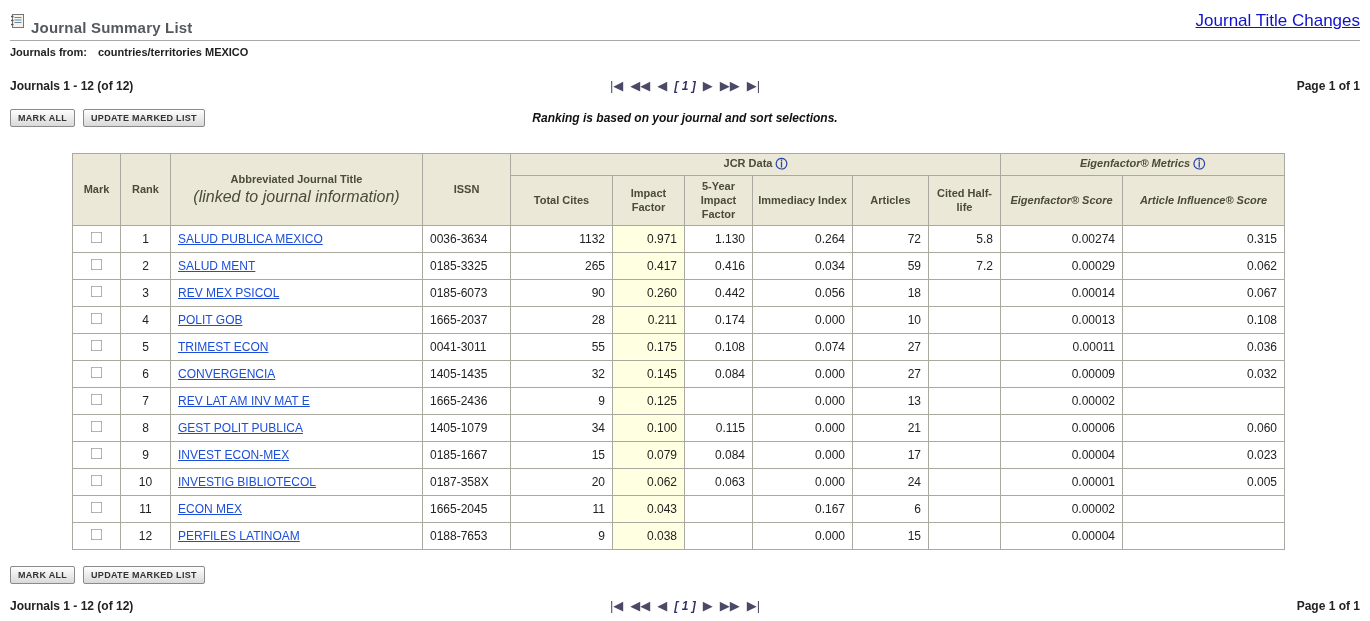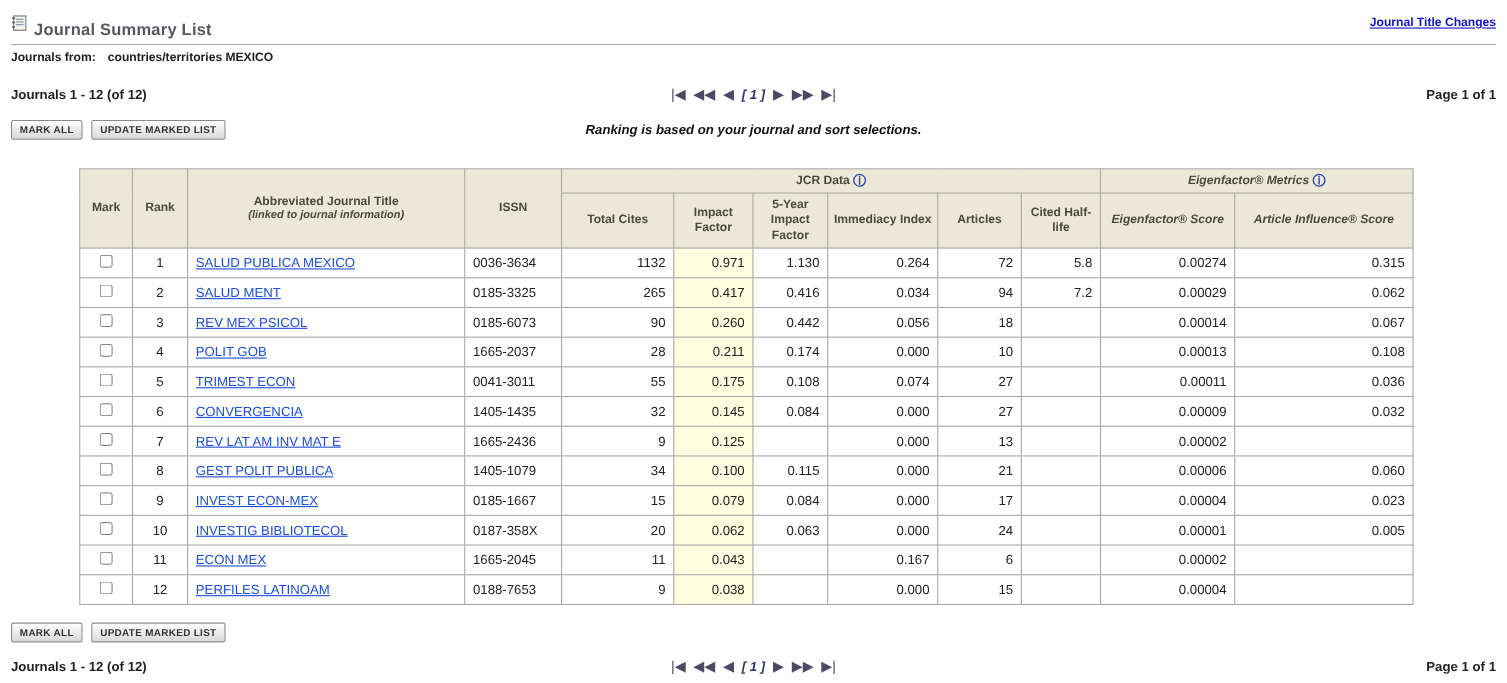--- a/index.html
+++ b/index.html
@@ -13,21 +13,21 @@
     display: flex; align-items: center;
     border-bottom: 1px solid #a8a8a8;
     padding-bottom: 4px;
   }
   .title-icon { width: 15px; height: 16px; margin-right: 6px; flex: 0 0 auto; }
   .page-title {
     font-size: 15px; font-weight: bold; color: #55595e; letter-spacing: 0.2px; margin-top: 13px;
   }
   .title-bar .spacer { flex: 1; }
   .top-link {
-    font-size: 11px; color: #1111cc; text-decoration: underline; font-weight: bold; text-align: right;
+    font-size: 17px; color: #1111cc; text-decoration: underline; font-weight: normal; text-align: right;
   }
 
   .meta { margin-top: 5px; }
   .meta-row { display: flex; align-items: center; margin-bottom: 4px; }
   .meta-label { font-size: 11px; font-weight: bold; width: 88px; flex: 0 0 auto; }
   .meta-value { font-size: 11px; font-weight: bold; }
   .sort-select {
     font-family: "Liberation Sans", sans-serif;
     font-size: 11px; width: 160px; height: 20px;
     margin-left: 24px; border: 1px solid #888; background: #fff;
@@ -64,21 +64,21 @@
   .table-wrap { margin: 26px 0 0 62px; }
   table { border-collapse: collapse; table-layout: fixed; width: 1212px; }
   th, td { border: 1px solid #a9a9a0; }
   thead th {
     background: #ebe8d8; color: #4b4b3a;
     font-size: 11px; font-weight: bold; text-align: center;
     padding: 4px 3px; line-height: 1.25;
   }
   thead .group-row th { padding: 3px; }
   th.italic, th .italic { font-style: italic; }
-  .hdr-sub { font-style: italic; font-weight: bold; font-size: 10px; display: block; }
+  .hdr-sub { font-style: italic; font-weight: normal; font-size: 16px; display: block; }
   .info-icon {
     display: inline-block; font-style: normal; font-weight: bold;
     color: #2a44aa; font-size: 12px; margin-left: 3px; vertical-align: -1px;
   }
   tbody td { background: #fff; font-size: 12px; padding: 4px 7px; height: 27px; }
   td.c-mark { text-align: center; }
   td.c-rank { text-align: center; }
   td.c-title { text-align: left; }
   td.c-issn { text-align: left; }
   td.c-num { text-align: right; }
@@ -196,21 +196,21 @@
     </tr>
           <tr>
       <td class="c-mark"><input type="checkbox" style=""></td>
       <td class="c-rank">2</td>
       <td class="c-title"><a href="#" class="jlink">SALUD MENT</a></td>
       <td class="c-issn">0185-3325</td>
       <td class="c-num">265</td>
       <td class="c-num c-if">0.417</td>
       <td class="c-num">0.416</td>
       <td class="c-num">0.034</td>
-      <td class="c-num">94</td>
+      <td class="c-num">59</td>
       <td class="c-num">7.2</td>
       <td class="c-num">0.00029</td>
       <td class="c-num">0.062</td>
     </tr>
           <tr>
       <td class="c-mark"><input type="checkbox" style=""></td>
       <td class="c-rank">3</td>
       <td class="c-title"><a href="#" class="jlink">REV MEX PSICOL</a></td>
       <td class="c-issn">0185-6073</td>
       <td class="c-num">90</td>

